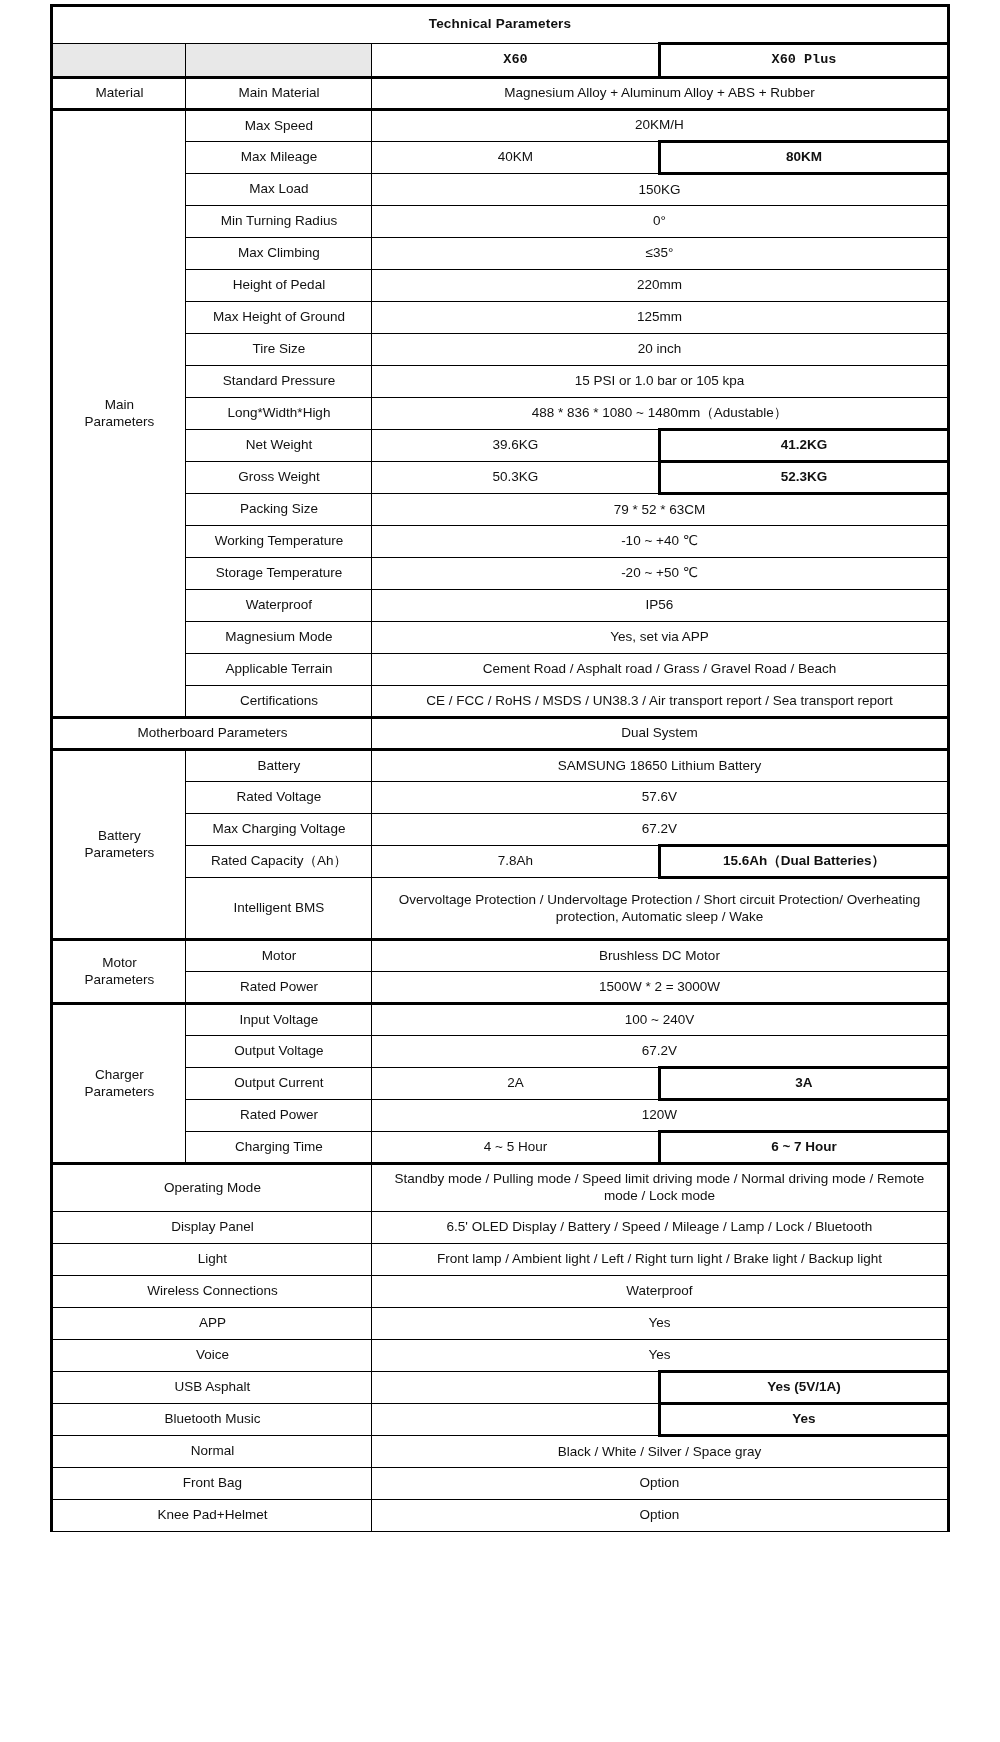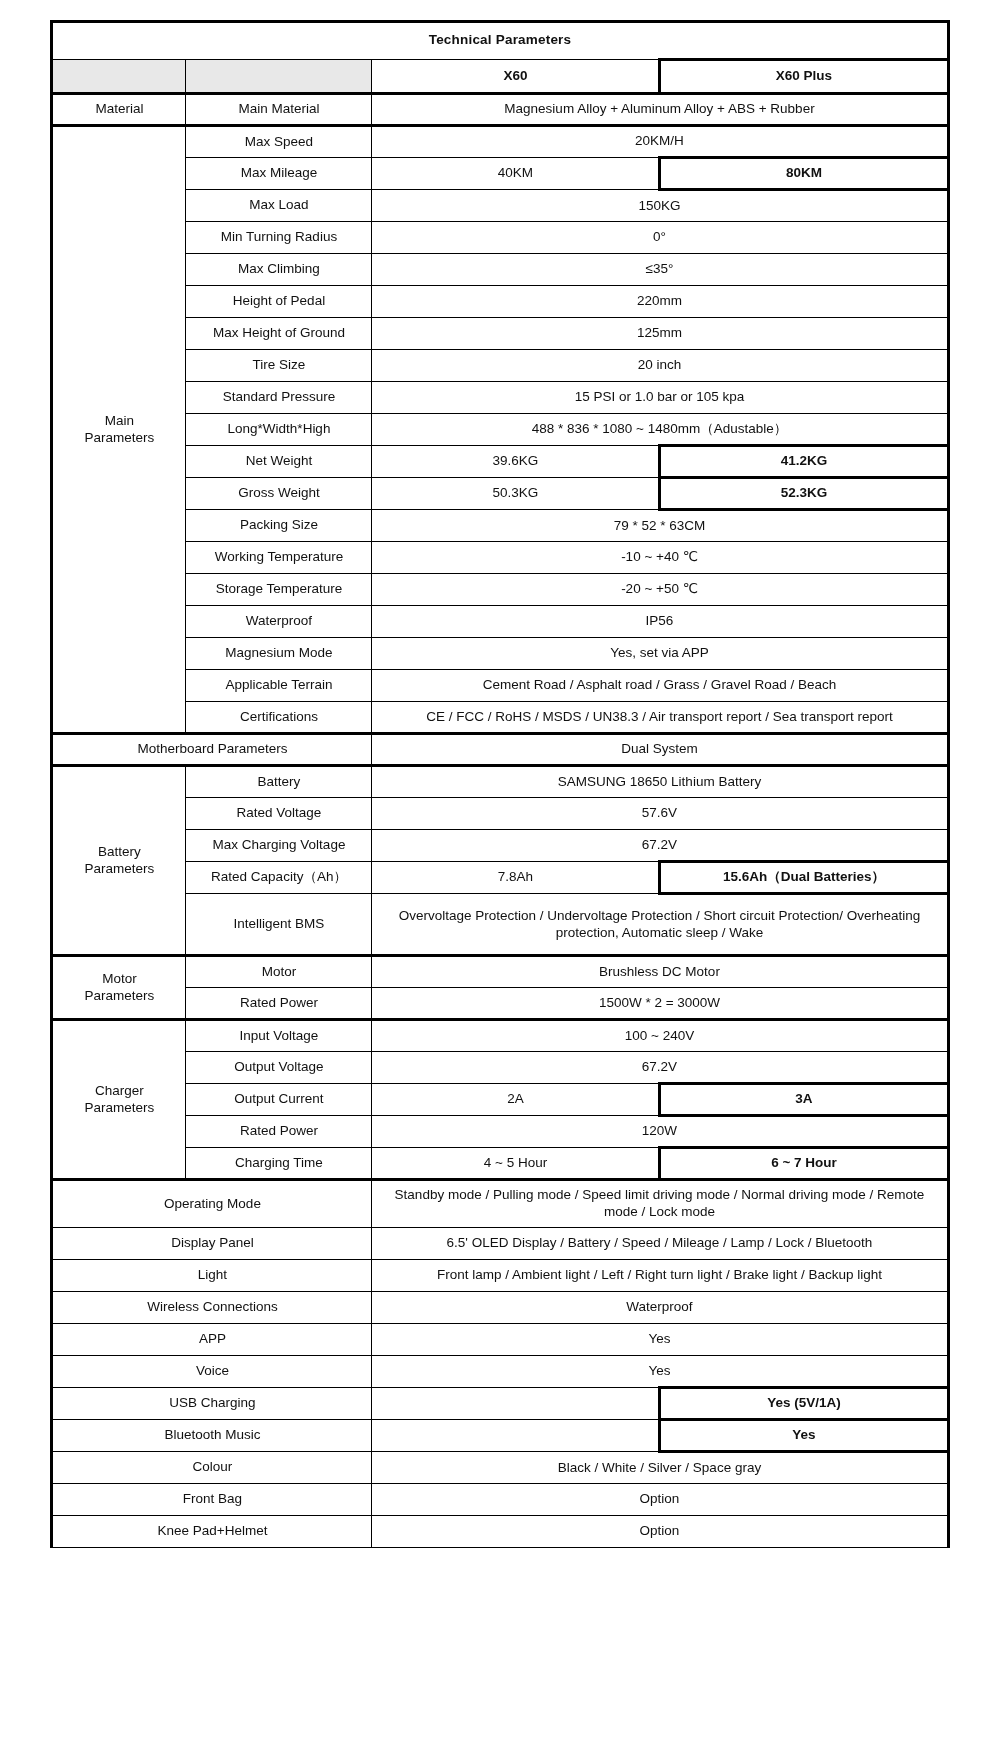--- a/index.html
+++ b/index.html
@@ -14,21 +14,21 @@
     position:relative;
     overflow:hidden;
     background:#fff;
   }
   table.spec{
     border-collapse:collapse;
     table-layout:fixed;
     width:896px;
     margin:0 auto;
     position:relative;
-    top:20px;
+    top:4px;
   }
   table.spec td{
     border:1px solid #000;
     padding:0 4px;
     font-size:13.5px;
     color:#111;
     text-align:center;
     vertical-align:middle;
     line-height:1.25;
     background:#fff;
@@ -48,20 +48,21 @@
     height:38px;
     border-top:3px solid #000 !important;
     border-left:3px solid #000 !important;
     border-right:3px solid #000 !important;
   }
   .hdr{
     background:#e8e8e8;
     font-weight:bold;
     font-size:15px;
     height:34px;
+    font-family:Liberation Mono, monospace;
   }
   .hdr.blank{background:#e8e8e8;}
   .lbl{           
     font-weight:normal;
     font-size:13.5px;
   }
   .grp{
     font-weight:normal;
     font-size:13.5px;
   }
@@ -263,31 +264,31 @@
         </tr>
         <tr>
           <td class="lbl rowh edge-l" colspan="2">APP</td>
           <td class="val edge-r rowh" colspan="2">Yes</td>
         </tr>
         <tr>
           <td class="lbl rowh edge-l" colspan="2">Voice</td>
           <td class="val edge-r rowh" colspan="2">Yes</td>
         </tr>
         <tr>
-          <td class="lbl rowh edge-l" colspan="2">USB Charging</td>
+          <td class="lbl rowh edge-l" colspan="2">USB Asphalt</td>
           <td class="val rowh"></td>
           <td class="val rowh hl">Yes (5V/1A)</td>
         </tr>
         <tr>
           <td class="lbl rowh edge-l" colspan="2">Bluetooth Music</td>
           <td class="val rowh"></td>
           <td class="val rowh hl">Yes</td>
         </tr>
         <tr>
-          <td class="lbl rowh edge-l" colspan="2">Colour</td>
+          <td class="lbl rowh edge-l" colspan="2">Normal</td>
           <td class="val edge-r rowh" colspan="2">Black / White / Silver / Space gray</td>
         </tr>
         <tr>
           <td class="lbl rowh edge-l" colspan="2">Front Bag</td>
           <td class="val edge-r rowh" colspan="2">Option</td>
         </tr>
         <tr>
           <td class="lbl rowh edge-l" colspan="2">Knee Pad+Helmet</td>
           <td class="val edge-r rowh" colspan="2">Option</td>
         </tr>

